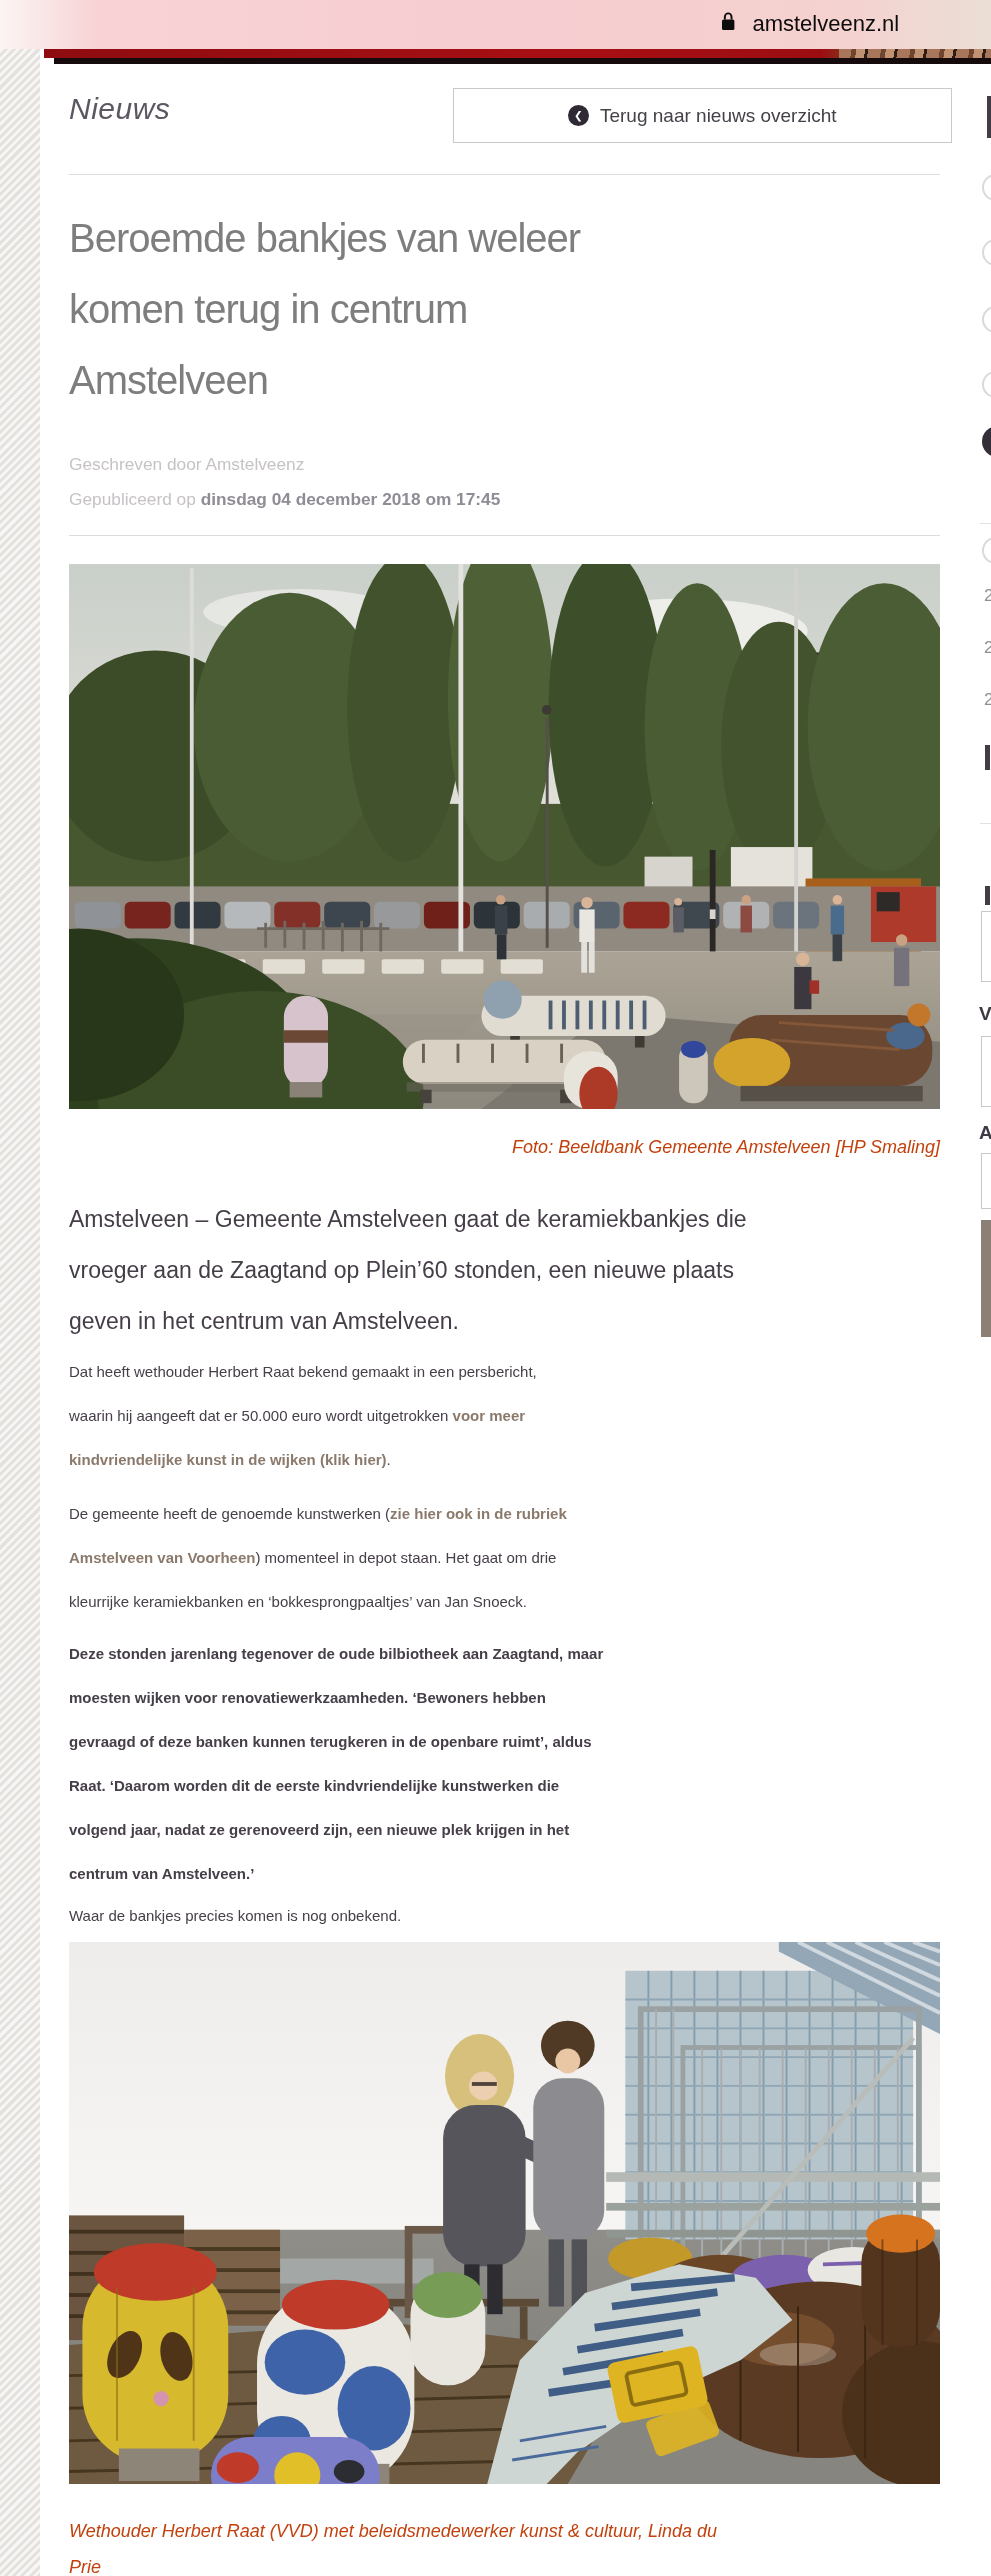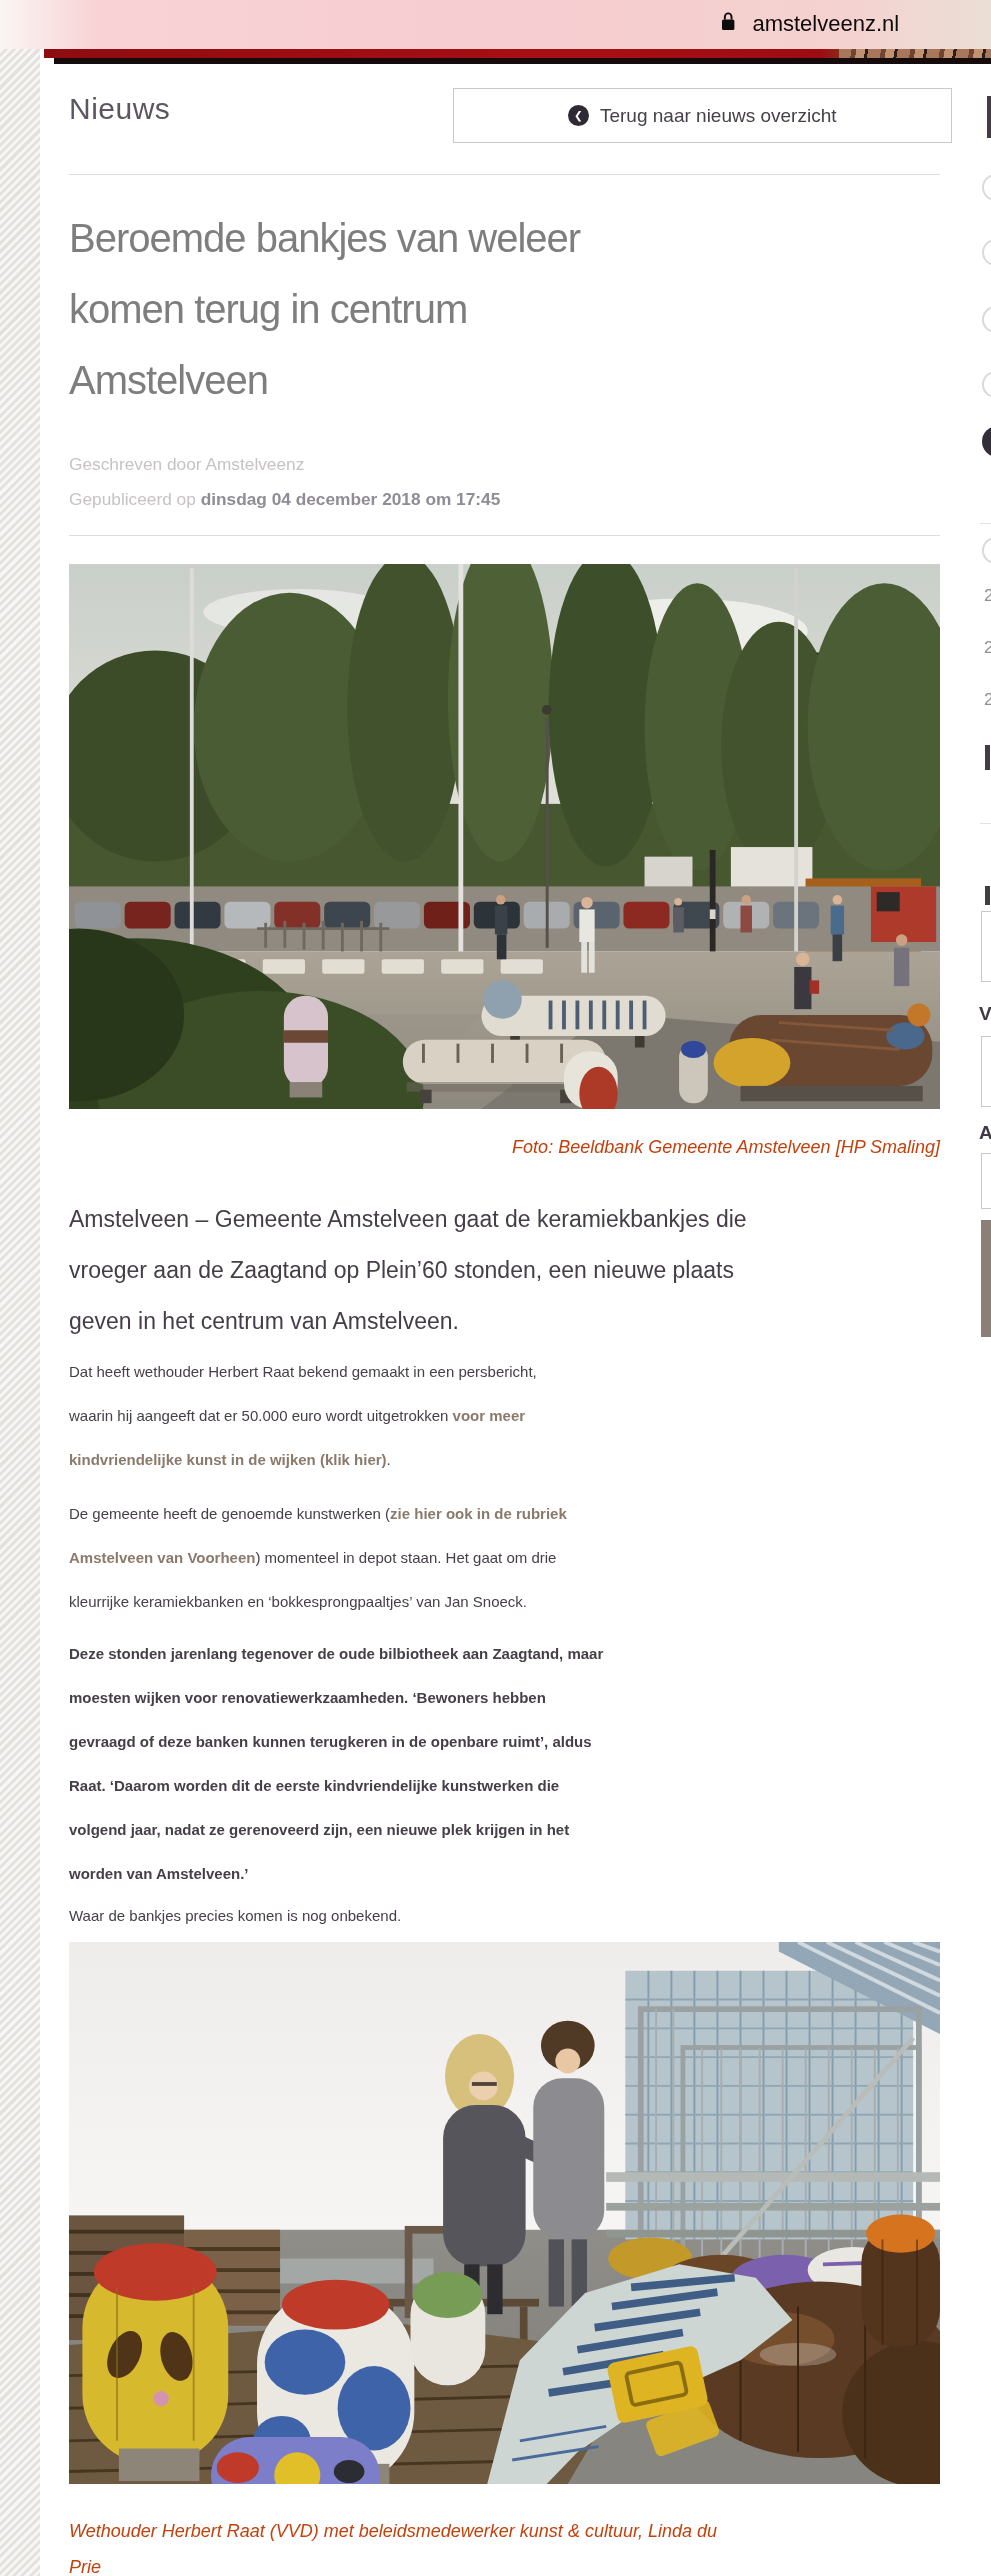--- a/index.html
+++ b/index.html
@@ -33,21 +33,21 @@
   }
   .banner-black{position:absolute;top:8.6px;left:9.6px;right:0;height:6.7px;background:#150b0d;}
   .leftstrip{
     position:absolute;top:49px;left:0;width:40px;bottom:0;
     background-color:#edebe9;
     background-image:repeating-linear-gradient(135deg,rgba(255,255,255,.55) 0 2.9px,rgba(203,198,193,.28) 2.9px 5.8px);
   }
   
   .section-title{
     position:absolute;left:69px;top:92px;margin:0;
-    font-size:30px;font-weight:300;letter-spacing:0.5px;color:#5c5662;
+    font-size:30px;font-weight:300;letter-spacing:0.5px;color:#5c5662;font-style:italic;
   }
   .back-btn{
     position:absolute;left:453px;top:88px;width:499px;height:55px;
     box-sizing:border-box;border:1px solid #c9c9c9;background:#fff;
     display:flex;align-items:center;justify-content:center;gap:10.5px;
     font-size:19px;color:#454049;cursor:pointer;
   }
   .back-ico{
     width:21px;height:21px;border-radius:50%;background:#2f2934;
     display:flex;align-items:center;justify-content:center;
@@ -296,21 +296,21 @@
     <span class="ln"><span>De gemeente heeft de genoemde kunstwerken (</span><span class="lnk">zie hier ook in de rubriek</span></span>
     <span class="ln"><span class="lnk">Amstelveen van Voorheen</span><span>) momenteel in depot staan. Het gaat om drie</span></span>
     <span class="ln"><span>kleurrijke keramiekbanken en ‘bokkesprongpaaltjes’ van Jan Snoeck.</span></span>
   </div>
 <div class="para body-para" id="p4">
     <span class="ln"><span>Deze stonden jarenlang tegenover de oude bilbiotheek aan Zaagtand, maar</span></span>
     <span class="ln"><span>moesten wijken voor renovatiewerkzaamheden. ‘Bewoners hebben</span></span>
     <span class="ln"><span>gevraagd of deze banken kunnen terugkeren in de openbare ruimt’, aldus</span></span>
     <span class="ln"><span>Raat. ‘Daarom worden dit de eerste kindvriendelijke kunstwerken die</span></span>
     <span class="ln"><span>volgend jaar, nadat ze gerenoveerd zijn, een nieuwe plek krijgen in het</span></span>
-    <span class="ln"><span>worden van Amstelveen.’</span></span>
+    <span class="ln"><span>centrum van Amstelveen.’</span></span>
   </div>
 <div class="para body-para" id="p5">
     <span class="ln"><span>Waar de bankjes precies komen is nog onbekend.</span></span>
   </div>
 
 <div class="figure" id="fig2">
   <svg width="871" height="542" viewBox="0 0 908 565">
     <defs>
       <linearGradient id="sky2" x1="0" y1="0" x2="0" y2="1">
         <stop offset="0" stop-color="#eeedeb"></stop>

